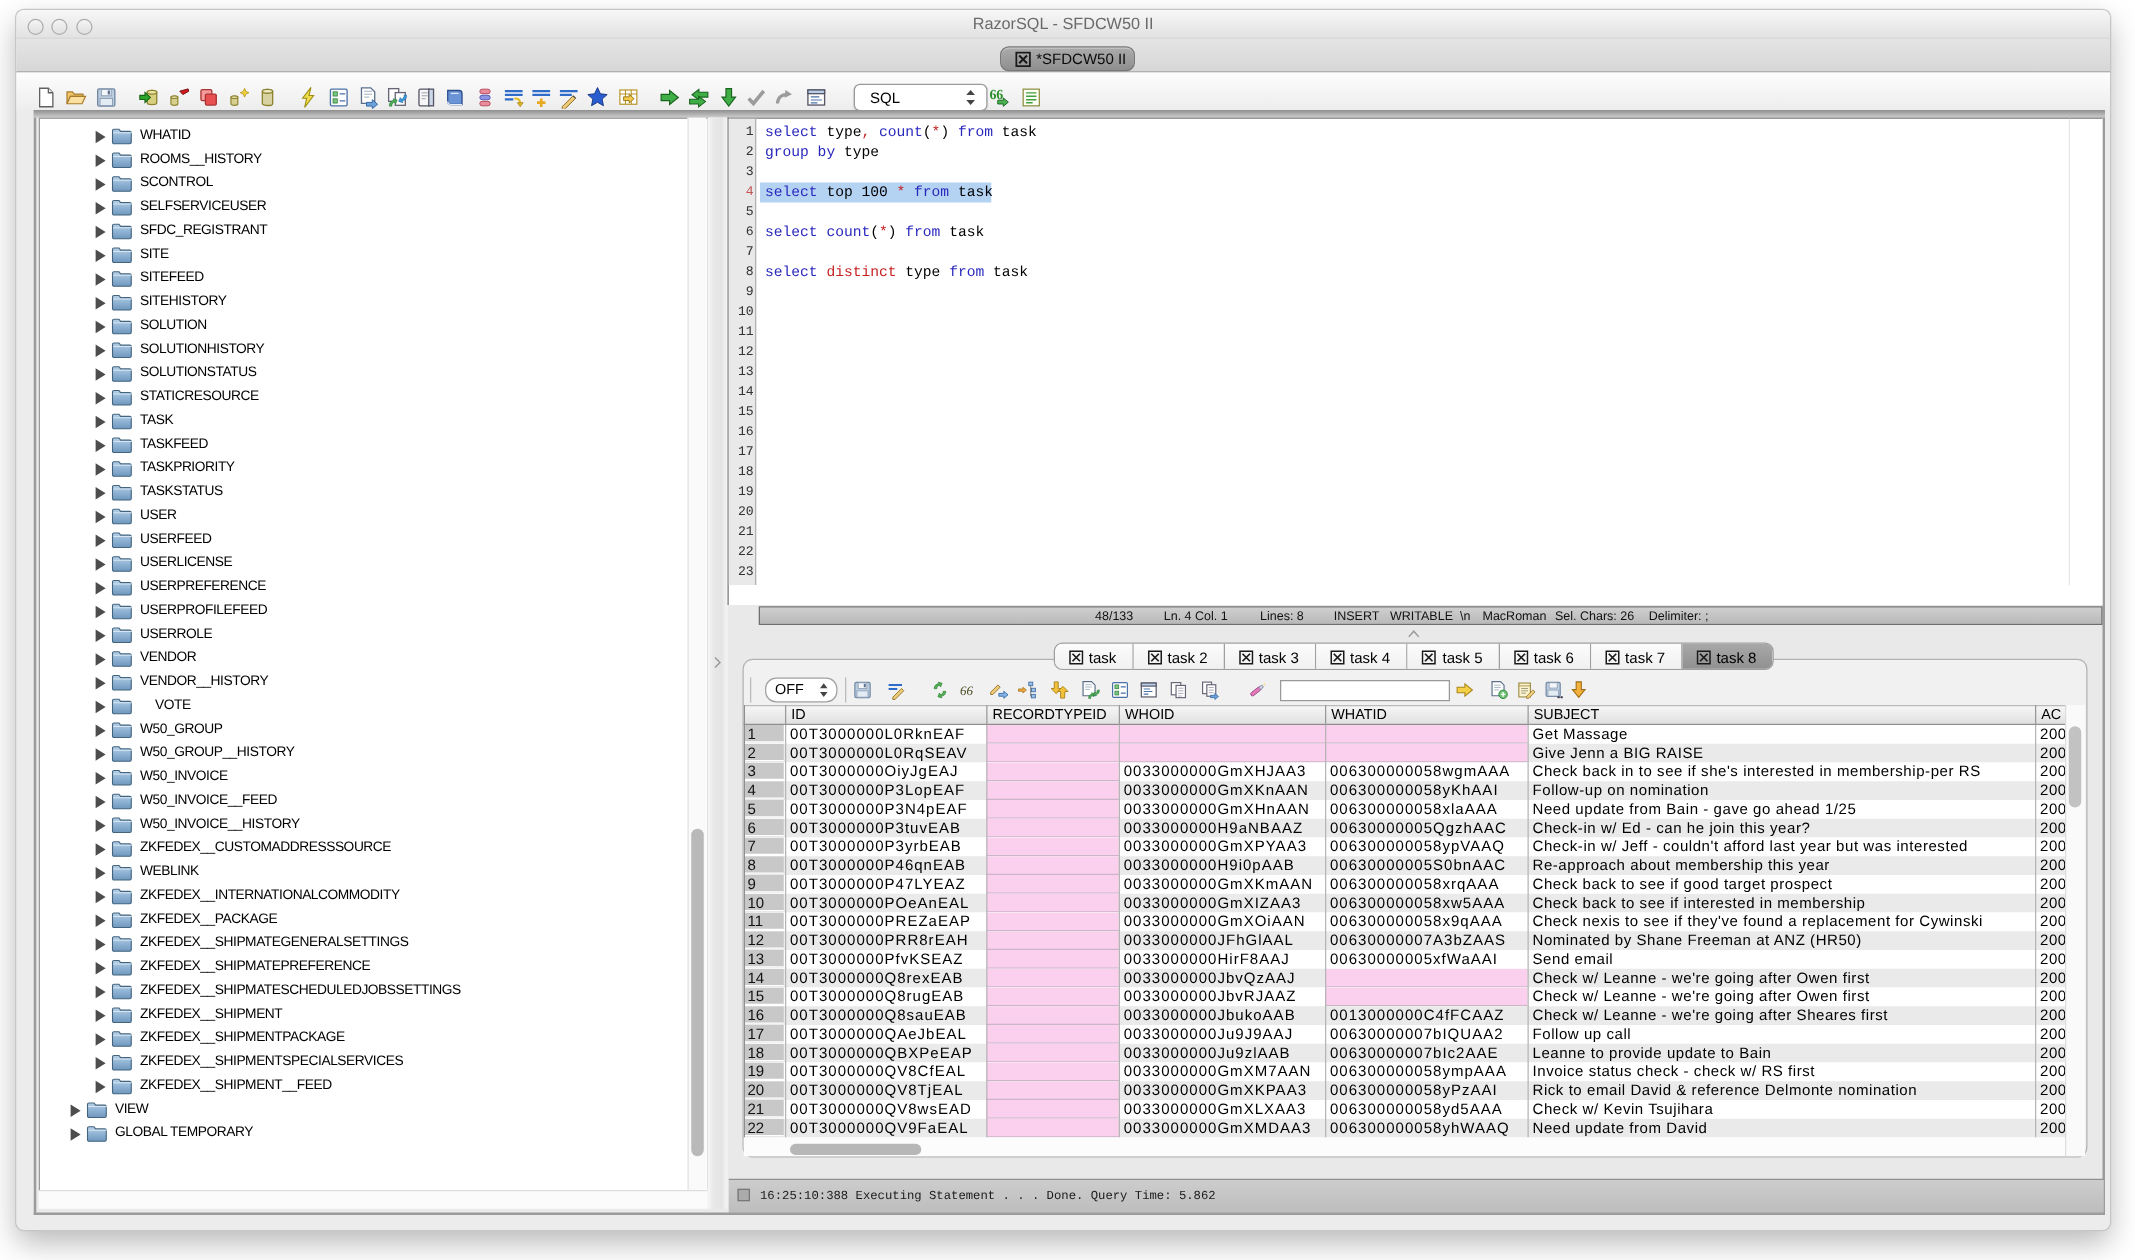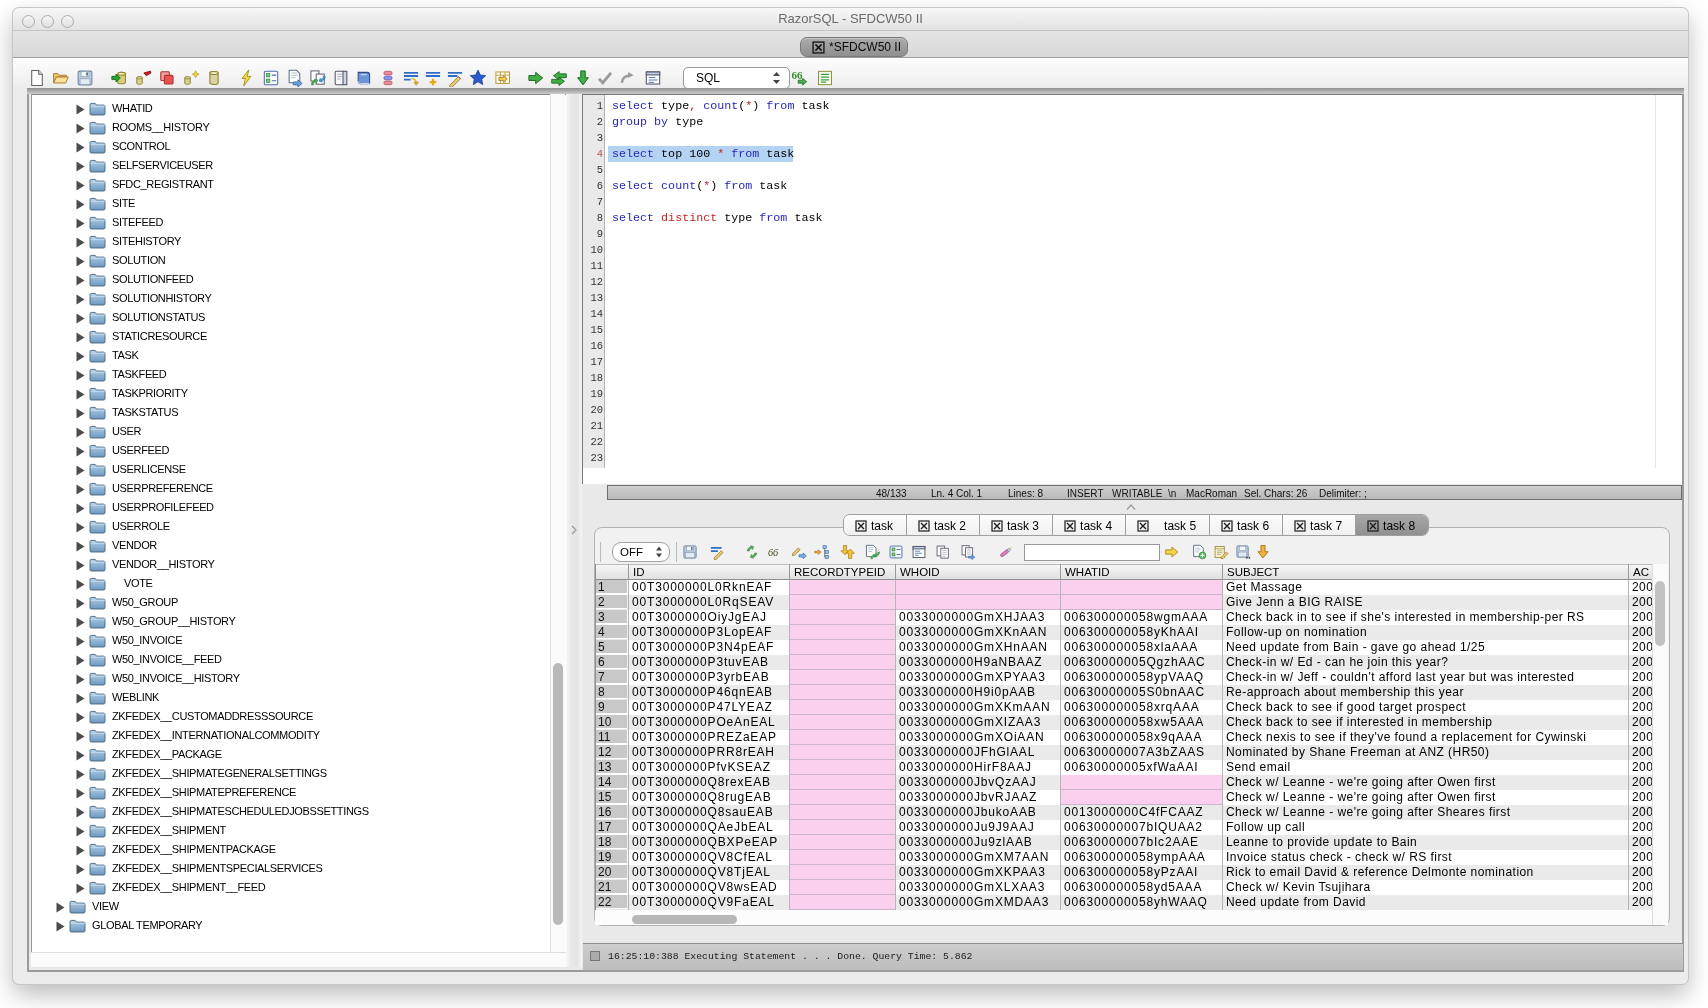--- a/index.html
+++ b/index.html
@@ -294,34 +294,20 @@
           <svg style="position:absolute;left:0;top:5px" width="9" height="11" viewBox="0 0 9 11">
             <path d="M.5.5L8.5 5.5.5 10.5z" fill="#4d4d4d"></path>
           </svg>
         </span>
         <span style="position:absolute;left:57px;top:0">
           <svg style="position:absolute;left:0;top:2.5px" width="17" height="14" viewBox="0 0 17 14">
             <path d="M1 2.6c0-.7.5-1.2 1.2-1.2h4l1.3 1.7h7.3c.7 0 1.2.5 1.2 1.2v7.5c0 .7-.5 1.2-1.2 1.2H2.2c-.7 0-1.2-.5-1.2-1.2z" fill="url(#fgr)" stroke="#42647f" stroke-width=".9"></path>
             <path d="M1.6 4.2h14.8" stroke="#d7e6f2" stroke-width=".8"></path>
           </svg>
         </span>
-        <span style="position:absolute;left:80px">SOLUTIONFEED</span>
-      </div>
-      <div class="trow">
-        <span style="position:absolute;left:44px;top:0">
-          <svg style="position:absolute;left:0;top:5px" width="9" height="11" viewBox="0 0 9 11">
-            <path d="M.5.5L8.5 5.5.5 10.5z" fill="#4d4d4d"></path>
-          </svg>
-        </span>
-        <span style="position:absolute;left:57px;top:0">
-          <svg style="position:absolute;left:0;top:2.5px" width="17" height="14" viewBox="0 0 17 14">
-            <path d="M1 2.6c0-.7.5-1.2 1.2-1.2h4l1.3 1.7h7.3c.7 0 1.2.5 1.2 1.2v7.5c0 .7-.5 1.2-1.2 1.2H2.2c-.7 0-1.2-.5-1.2-1.2z" fill="url(#fgr)" stroke="#42647f" stroke-width=".9"></path>
-            <path d="M1.6 4.2h14.8" stroke="#d7e6f2" stroke-width=".8"></path>
-          </svg>
-        </span>
         <span style="position:absolute;left:80px">SOLUTIONHISTORY</span>
       </div>
       <div class="trow">
         <span style="position:absolute;left:44px;top:0">
           <svg style="position:absolute;left:0;top:5px" width="9" height="11" viewBox="0 0 9 11">
             <path d="M.5.5L8.5 5.5.5 10.5z" fill="#4d4d4d"></path>
           </svg>
         </span>
         <span style="position:absolute;left:57px;top:0">
           <svg style="position:absolute;left:0;top:2.5px" width="17" height="14" viewBox="0 0 17 14">
@@ -602,35 +588,35 @@
           <svg style="position:absolute;left:0;top:5px" width="9" height="11" viewBox="0 0 9 11">
             <path d="M.5.5L8.5 5.5.5 10.5z" fill="#4d4d4d"></path>
           </svg>
         </span>
         <span style="position:absolute;left:57px;top:0">
           <svg style="position:absolute;left:0;top:2.5px" width="17" height="14" viewBox="0 0 17 14">
             <path d="M1 2.6c0-.7.5-1.2 1.2-1.2h4l1.3 1.7h7.3c.7 0 1.2.5 1.2 1.2v7.5c0 .7-.5 1.2-1.2 1.2H2.2c-.7 0-1.2-.5-1.2-1.2z" fill="url(#fgr)" stroke="#42647f" stroke-width=".9"></path>
             <path d="M1.6 4.2h14.8" stroke="#d7e6f2" stroke-width=".8"></path>
           </svg>
         </span>
+        <span style="position:absolute;left:80px">ZKFEDEX__CUSTOMADDRESSSOURCE</span>
+      </div>
+      <div class="trow">
+        <span style="position:absolute;left:44px;top:0">
+          <svg style="position:absolute;left:0;top:5px" width="9" height="11" viewBox="0 0 9 11">
+            <path d="M.5.5L8.5 5.5.5 10.5z" fill="#4d4d4d"></path>
+          </svg>
+        </span>
+        <span style="position:absolute;left:57px;top:0">
+          <svg style="position:absolute;left:0;top:2.5px" width="17" height="14" viewBox="0 0 17 14">
+            <path d="M1 2.6c0-.7.5-1.2 1.2-1.2h4l1.3 1.7h7.3c.7 0 1.2.5 1.2 1.2v7.5c0 .7-.5 1.2-1.2 1.2H2.2c-.7 0-1.2-.5-1.2-1.2z" fill="url(#fgr)" stroke="#42647f" stroke-width=".9"></path>
+            <path d="M1.6 4.2h14.8" stroke="#d7e6f2" stroke-width=".8"></path>
+          </svg>
+        </span>
         <span style="position:absolute;left:80px">WEBLINK</span>
-      </div>
-      <div class="trow">
-        <span style="position:absolute;left:44px;top:0">
-          <svg style="position:absolute;left:0;top:5px" width="9" height="11" viewBox="0 0 9 11">
-            <path d="M.5.5L8.5 5.5.5 10.5z" fill="#4d4d4d"></path>
-          </svg>
-        </span>
-        <span style="position:absolute;left:57px;top:0">
-          <svg style="position:absolute;left:0;top:2.5px" width="17" height="14" viewBox="0 0 17 14">
-            <path d="M1 2.6c0-.7.5-1.2 1.2-1.2h4l1.3 1.7h7.3c.7 0 1.2.5 1.2 1.2v7.5c0 .7-.5 1.2-1.2 1.2H2.2c-.7 0-1.2-.5-1.2-1.2z" fill="url(#fgr)" stroke="#42647f" stroke-width=".9"></path>
-            <path d="M1.6 4.2h14.8" stroke="#d7e6f2" stroke-width=".8"></path>
-          </svg>
-        </span>
-        <span style="position:absolute;left:80px">ZKFEDEX__CUSTOMADDRESSSOURCE</span>
       </div>
       <div class="trow">
         <span style="position:absolute;left:44px;top:0">
           <svg style="position:absolute;left:0;top:5px" width="9" height="11" viewBox="0 0 9 11">
             <path d="M.5.5L8.5 5.5.5 10.5z" fill="#4d4d4d"></path>
           </svg>
         </span>
         <span style="position:absolute;left:57px;top:0">
           <svg style="position:absolute;left:0;top:2.5px" width="17" height="14" viewBox="0 0 17 14">
             <path d="M1 2.6c0-.7.5-1.2 1.2-1.2h4l1.3 1.7h7.3c.7 0 1.2.5 1.2 1.2v7.5c0 .7-.5 1.2-1.2 1.2H2.2c-.7 0-1.2-.5-1.2-1.2z" fill="url(#fgr)" stroke="#42647f" stroke-width=".9"></path>
@@ -840,21 +826,21 @@
           <path d="M3 3l6 6M9 3L3 9" stroke="#1a1a1a" stroke-width="1.4"></path>
         </svg><span style="margin-left:4px">task 2</span></span><span class="ttab" style=""><svg style="vertical-align:-2px" width="12" height="12" viewBox="0 0 12 12">
           <rect x="1" y="1" width="10" height="10" fill="none" stroke="#1a1a1a" stroke-width="1.2"></rect>
           <path d="M3 3l6 6M9 3L3 9" stroke="#1a1a1a" stroke-width="1.4"></path>
         </svg><span style="margin-left:4px">task 3</span></span><span class="ttab" style=""><svg style="vertical-align:-2px" width="12" height="12" viewBox="0 0 12 12">
           <rect x="1" y="1" width="10" height="10" fill="none" stroke="#1a1a1a" stroke-width="1.2"></rect>
           <path d="M3 3l6 6M9 3L3 9" stroke="#1a1a1a" stroke-width="1.4"></path>
         </svg><span style="margin-left:4px">task 4</span></span><span class="ttab" style=""><svg style="vertical-align:-2px" width="12" height="12" viewBox="0 0 12 12">
           <rect x="1" y="1" width="10" height="10" fill="none" stroke="#1a1a1a" stroke-width="1.2"></rect>
           <path d="M3 3l6 6M9 3L3 9" stroke="#1a1a1a" stroke-width="1.4"></path>
-        </svg><span style="margin-left:15px">task 5</span></span><span class="ttab" style=""><svg style="vertical-align:-2px" width="12" height="12" viewBox="0 0 12 12">
+        </svg><span style="margin-left:5px">task 5</span></span><span class="ttab" style=""><svg style="vertical-align:-2px" width="12" height="12" viewBox="0 0 12 12">
           <rect x="1" y="1" width="10" height="10" fill="none" stroke="#1a1a1a" stroke-width="1.2"></rect>
           <path d="M3 3l6 6M9 3L3 9" stroke="#1a1a1a" stroke-width="1.4"></path>
         </svg><span style="margin-left:4px">task 6</span></span><span class="ttab" style=""><svg style="vertical-align:-2px" width="12" height="12" viewBox="0 0 12 12">
           <rect x="1" y="1" width="10" height="10" fill="none" stroke="#1a1a1a" stroke-width="1.2"></rect>
           <path d="M3 3l6 6M9 3L3 9" stroke="#1a1a1a" stroke-width="1.4"></path>
         </svg><span style="margin-left:4px">task 7</span></span><span class="ttab" style="background:linear-gradient(#a8a8a8,#8e8e8e);border-right:none;"><svg style="vertical-align:-2px" width="12" height="12" viewBox="0 0 12 12">
           <rect x="1" y="1" width="10" height="10" fill="none" stroke="#1a1a1a" stroke-width="1.2"></rect>
           <path d="M3 3l6 6M9 3L3 9" stroke="#1a1a1a" stroke-width="1.4"></path>
         </svg><span style="margin-left:4px">task 8</span></span></div>
     <div class="a" style="left:587px;top:534px;width:8px;height:20px;border-left:1px solid #bbb"></div>

